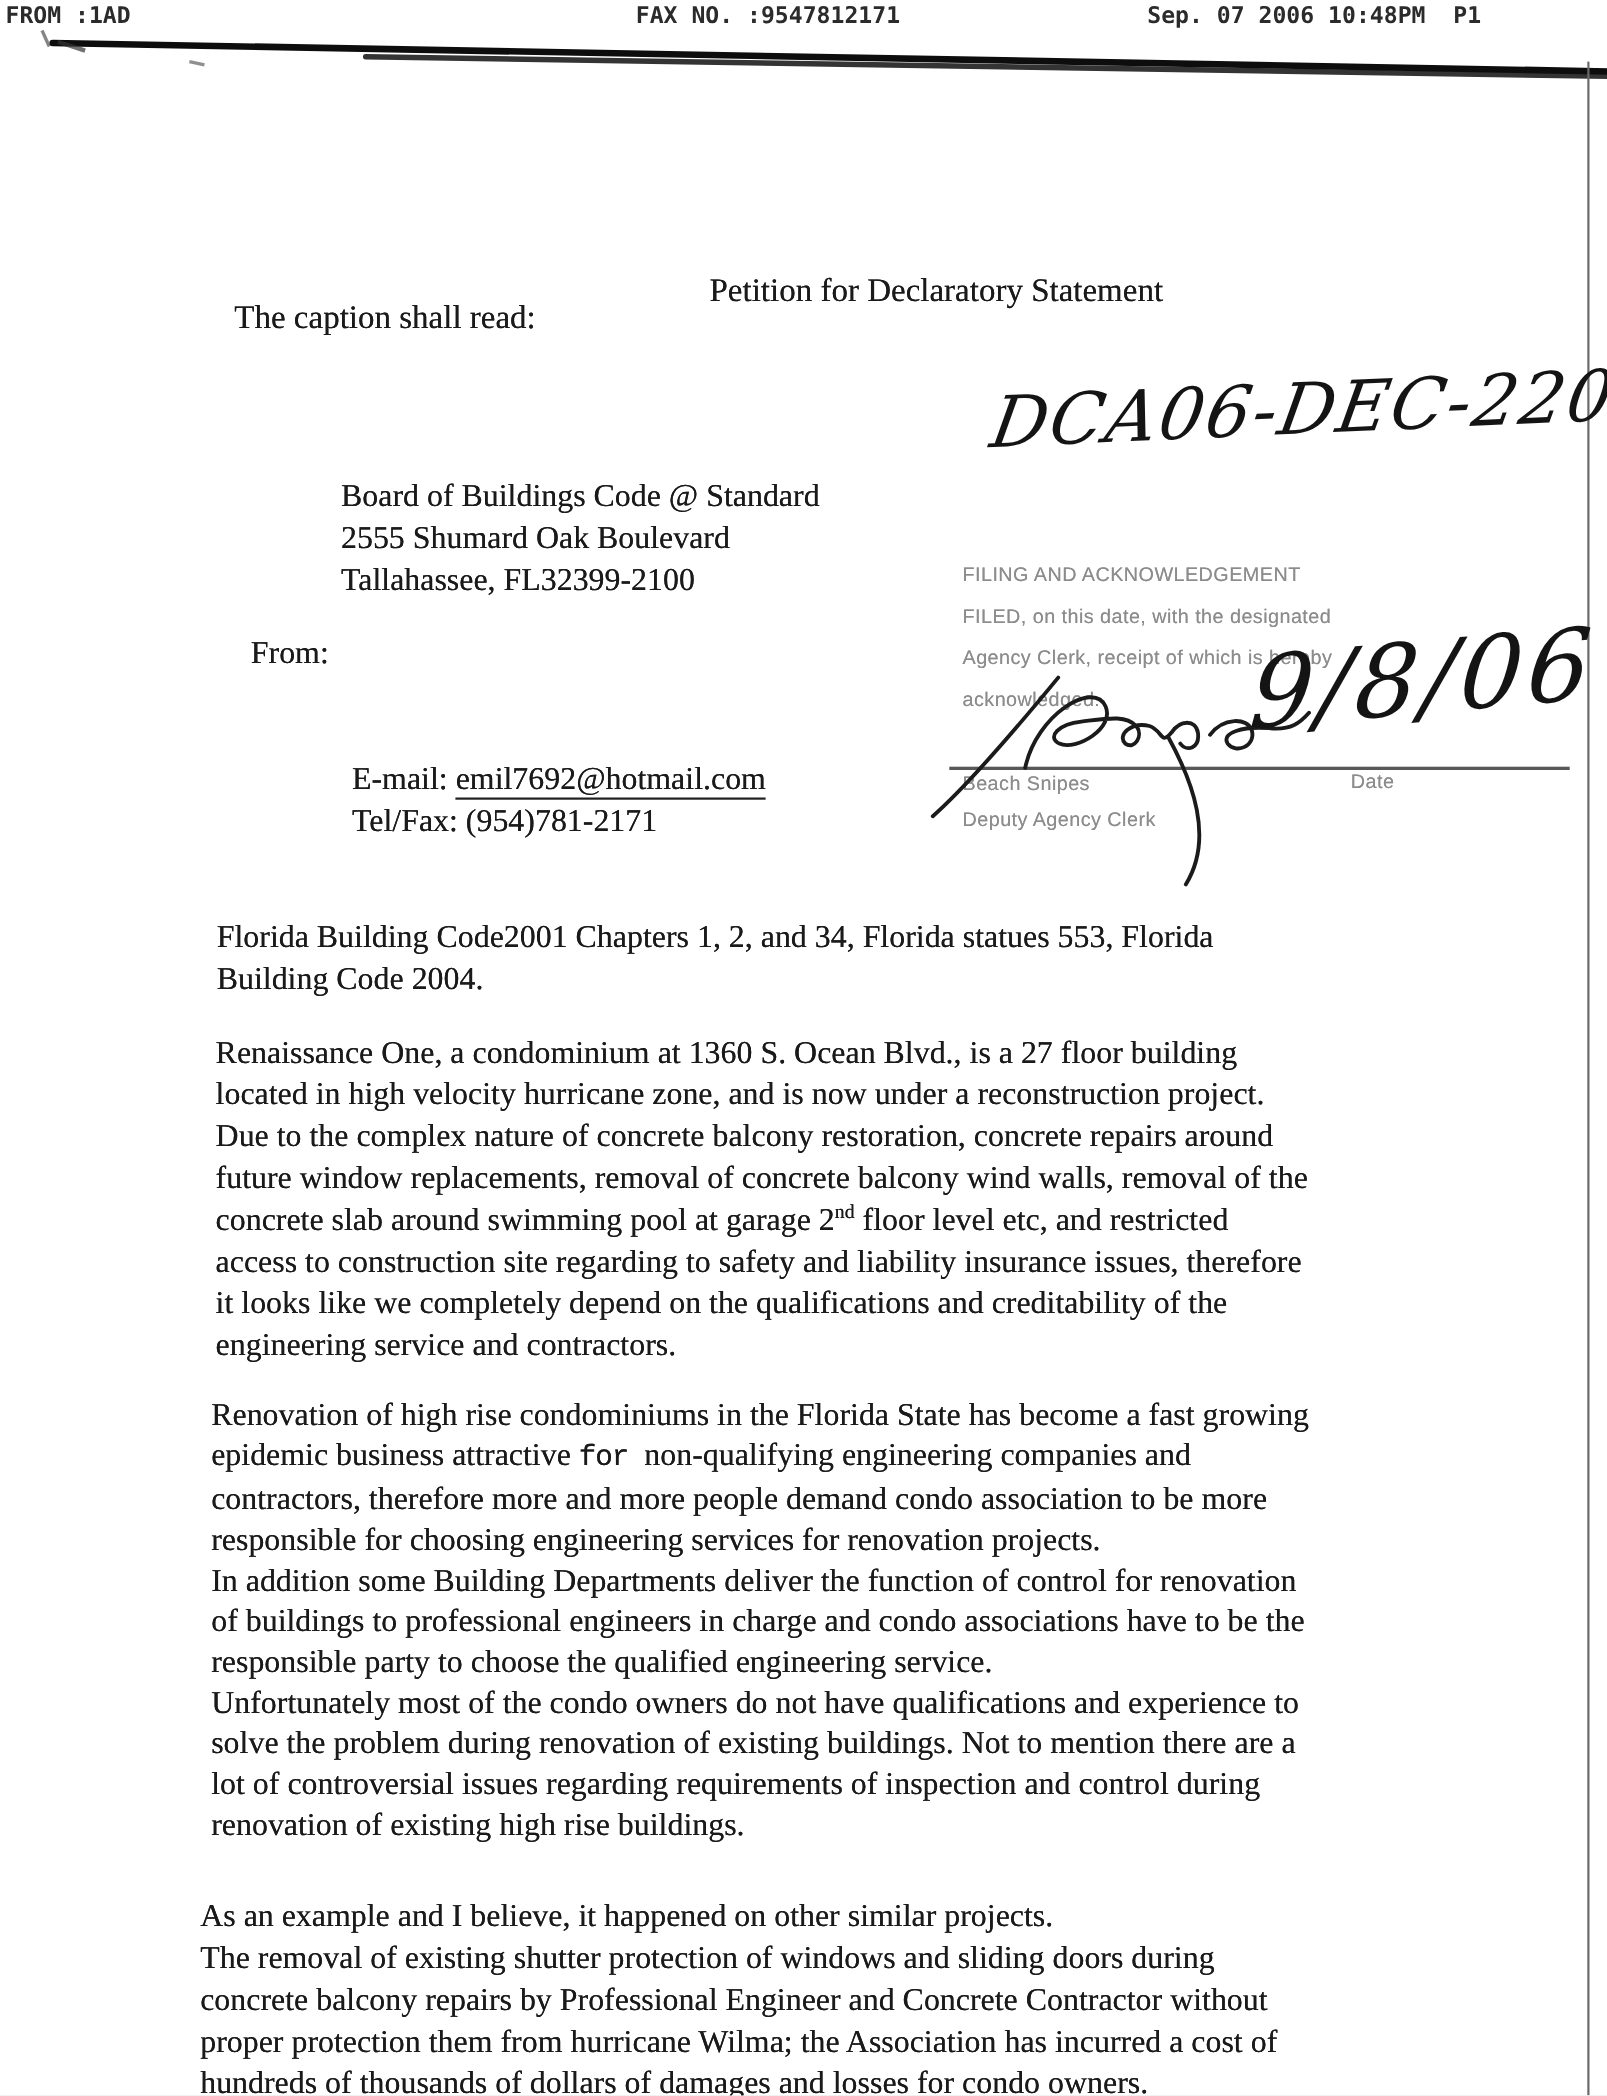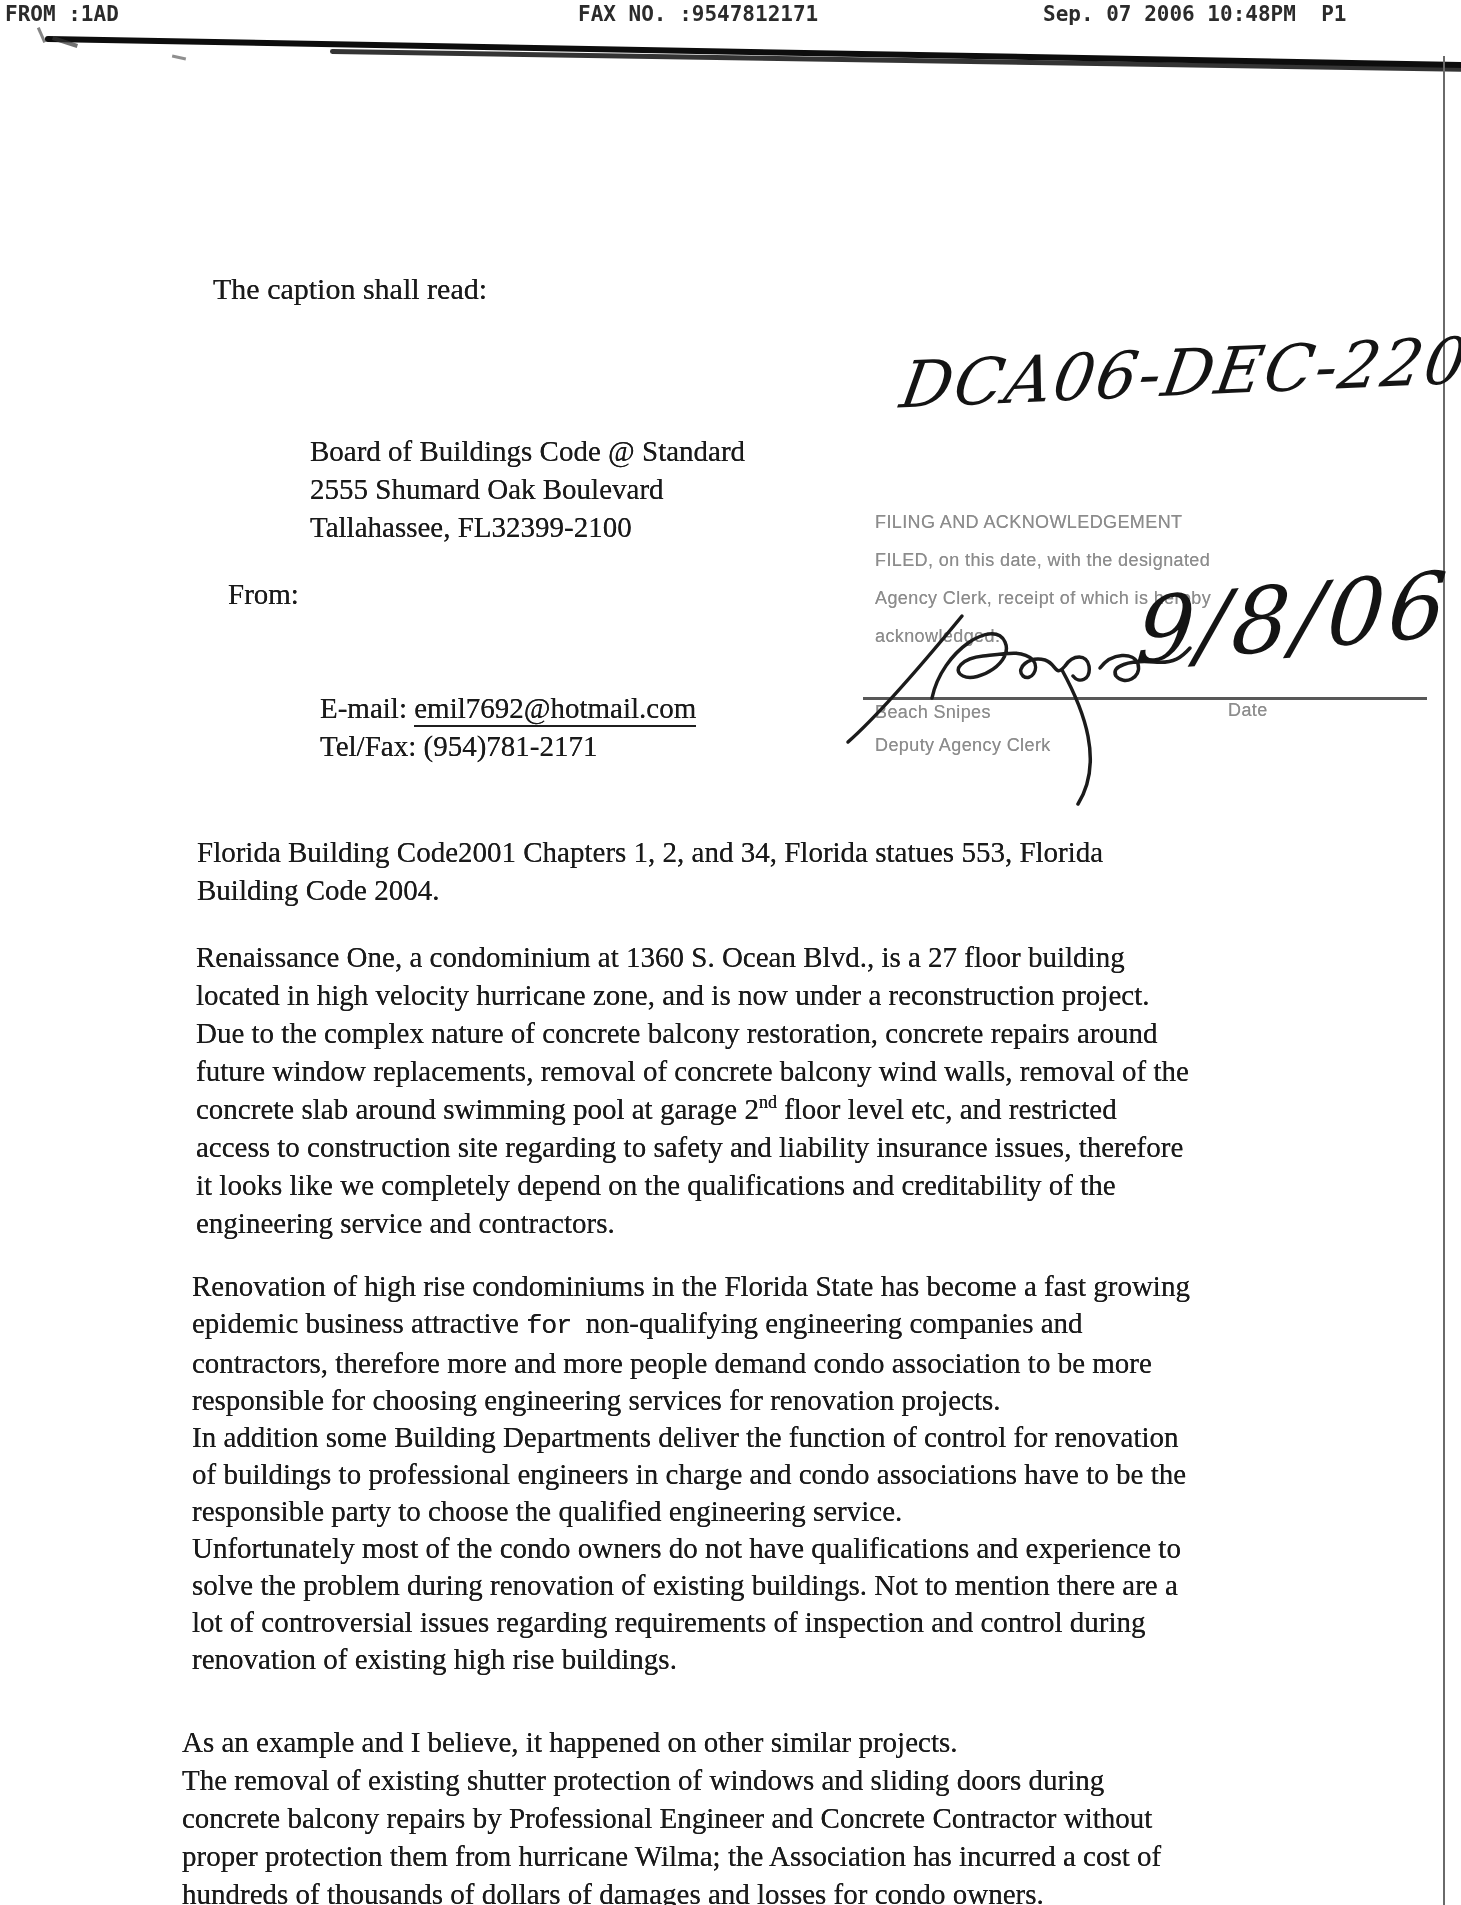--- a/index.html
+++ b/index.html
@@ -77,20 +77,21 @@
   </div>
 
   <div class="scan-line-a"></div>
   <div class="scan-line-b"></div>
   <div class="scan-mark m1"></div>
   <div class="scan-mark m2"></div>
   <div class="scan-mark m3"></div>
   <div class="edge-line"></div>
 
   <span class="cap-label doc">The caption shall read:</span>
+  <span class="cap-title doc">Petition for Declaratory Statement</span>
 
   <div class="case-number hand">DCA06-DEC-220</div>
 
   <div class="overlap-clip doc">
     <div class="inner">
       
     </div>
   </div>
 
   <div class="to-lines doc para"><div>Board of Buildings Code @ Standard</div><div>2555 Shumard Oak Boulevard</div><div>Tallahassee, FL32399-2100</div></div>

